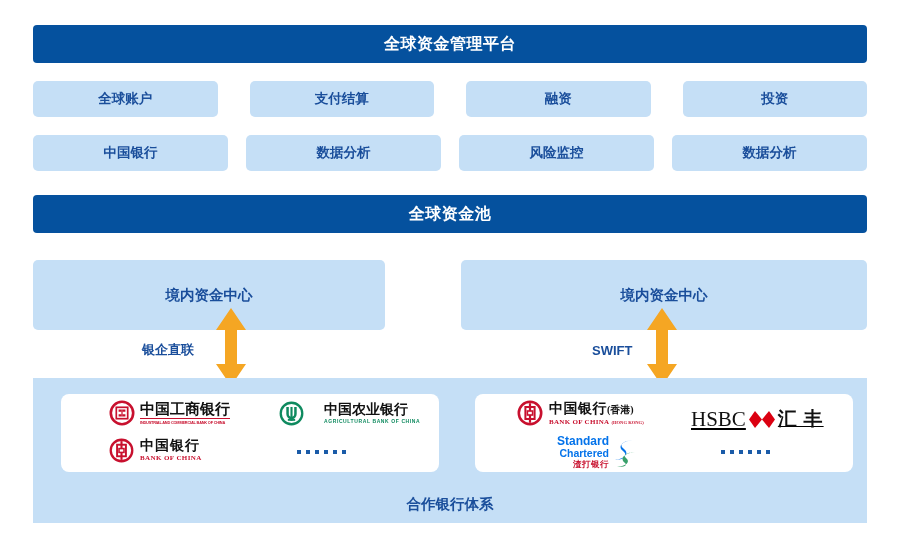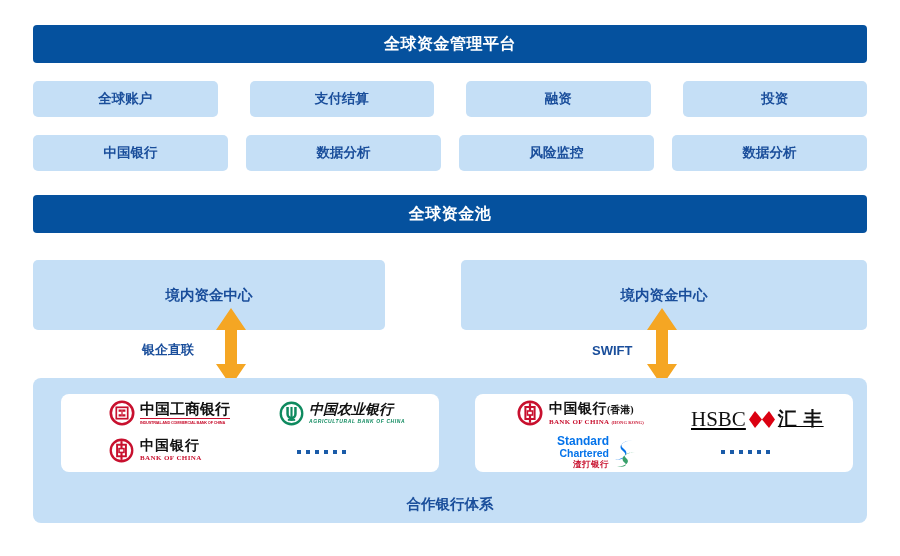--- a/index.html
+++ b/index.html
@@ -50,21 +50,21 @@
     position:absolute;top:341px;height:18px;
     color:#1A4E9B;font-size:13px;font-weight:bold;
     display:flex;align-items:center;
   }
   #label-left{left:142px;}
   #label-right{left:592px;}
 
   
   #bank-panel{
     position:absolute;left:33px;top:378px;width:834px;height:145px;
-    background:#C5DFF6;border-radius:8px;
+    background:#C5DFF6;border-radius:0;
   }
   #bank-panel-title{
     position:absolute;left:0;bottom:6px;width:834px;height:26px;
     display:flex;align-items:center;justify-content:center;
     color:#1A4E9B;font-size:14.5px;font-weight:bold;
   }
   .bank-card{
     position:absolute;top:16px;height:78px;background:#ffffff;border-radius:8px;
   }
   #bank-card-domestic{left:28px;width:378px;}
@@ -142,21 +142,21 @@
       </div>
 
       <div class="logo-slot" style="left:218px;top:7px;">
         <svg width="25" height="25" viewBox="0 0 26 26" aria-hidden="true">
           <circle cx="13" cy="13" r="11.2" fill="none" stroke="#0F8A5F" stroke-width="2.4"></circle>
           <path d="M7.6 6.2 h2.6 v7.4 a2.8 2.8 0 0 0 5.6 0 V6.2 h2.6 v7.4
                    a5.4 5.4 0 0 1 -10.8 0 z" fill="#0F8A5F"></path>
           <rect x="11.9" y="6.2" width="2.2" height="14.4" fill="#0F8A5F"></rect>
           <rect x="9.2" y="18.6" width="7.6" height="2.0" fill="#0F8A5F"></rect>
         </svg>
-        <div class="stack" style="margin-left:5px;font-style:italic;">
+        <div class="stack" style="margin-left:20px;">
           <div class="cn-serif" style="font-size:14px;line-height:16px;">中国农业银行</div>
           <div class="lat-sub" style="font-size:5px;color:#0F8A5F;line-height:7px;font-weight:bold;letter-spacing:.6px;">AGRICULTURAL BANK OF CHINA</div>
         </div>
       </div>
 
       <div class="logo-slot" style="left:48px;top:44px;">
         <svg width="25" height="25" viewBox="0 0 26 26" aria-hidden="true">
           <circle cx="13" cy="13" r="11.2" fill="none" stroke="#C8102E" stroke-width="2.4"></circle>
           <rect x="8.4" y="7.0" width="9.2" height="12.0" fill="none" stroke="#C8102E" stroke-width="2.0"></rect>
           <rect x="11.9" y="3.2" width="2.2" height="19.6" fill="#C8102E"></rect>

